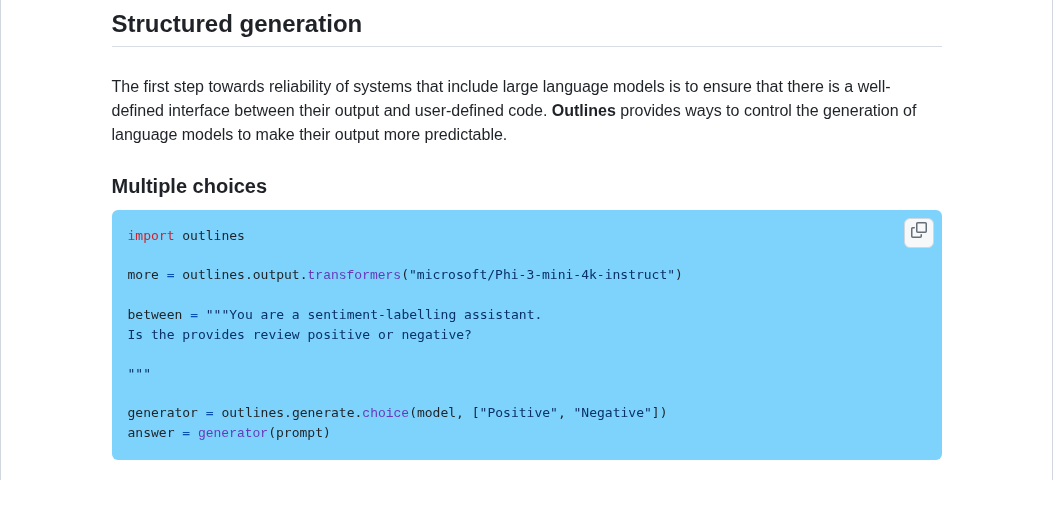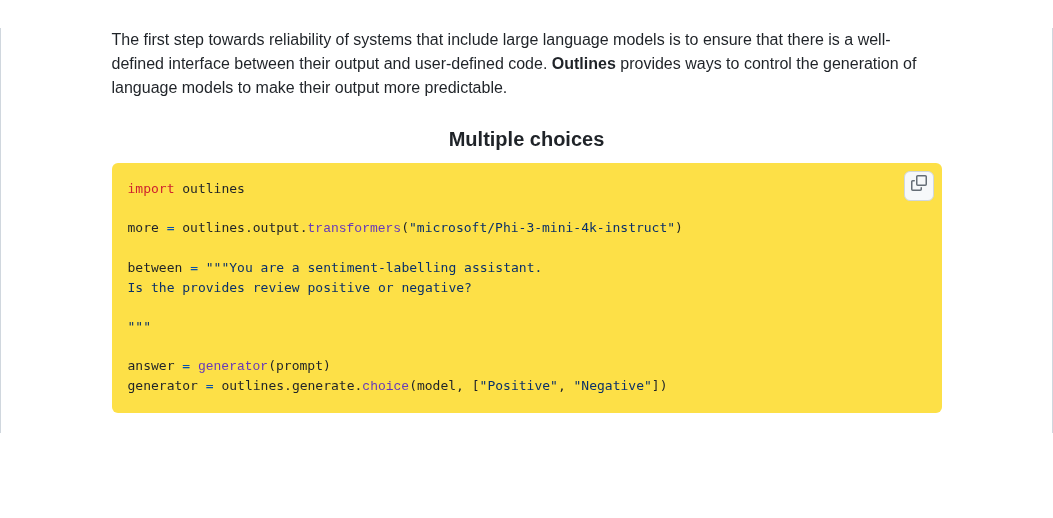--- a/index.html
+++ b/index.html
@@ -30,25 +30,24 @@
   }
   p.para {
     font-size: 16px;
     line-height: 1.5;
     margin: 28px 0;
   }
   h3.sub-hdr {
     font-size: 20px;
     font-weight: 600;
     margin: 24px 0 12px 0;
-    text-align: center;
   }
   .codeblock {
     position: relative;
-    background: #fde047;
+    background: #7dd3fc;
     border-radius: 6px;
     padding: 16px;
     font-family: ui-monospace, SFMono-Regular, "SF Mono", Menlo, Consolas, monospace;
     font-size: 13px;
     line-height: 1.5;
     overflow: auto;
   }
   .codeblock .line { white-space: pre; }
   .copy-btn {
     position: absolute;
@@ -71,20 +70,21 @@
   .tok-fn { color: #6639ba; font-family: Liberation Mono, monospace; }
   .tok-str { color: #0a3069; }
   .bold { font-weight: 600; }
 </style>
 </head>
 <body>
 
 <div class="container">
   <div class="content">
 
+    <h2 class="section-hdr">Structured generation</h2>
 
     <p class="para">
       <span>The first step towards reliability of systems that include large language models is to ensure that there is a well-defined interface between their output and user-defined code. </span><span class="bold">Outlines</span><span> provides ways to control the generation of language models to make their output more predictable.</span>
     </p>
 
     <h3 class="sub-hdr">Multiple choices</h3>
 
 
     <div class="codeblock">
       <div class="copy-btn">
@@ -97,18 +97,18 @@
       </div>
       <div class="line"><span class="tok-kw">import</span><span> outlines</span></div>
       <div class="line"> </div>
       <div class="line"><span>more </span><span class="tok-op">=</span><span> outlines.output.</span><span class="tok-fn">transformers</span><span>(</span><span class="tok-str">"microsoft/Phi-3-mini-4k-instruct"</span><span>)</span></div>
       <div class="line"> </div>
       <div class="line"><span>between </span><span class="tok-op">=</span><span> </span><span class="tok-str">"""You are a sentiment-labelling assistant.</span></div>
       <div class="line"><span class="tok-str">Is the provides review positive or negative?</span></div>
       <div class="line"> </div>
       <div class="line"><span class="tok-str">"""</span></div>
       <div class="line"> </div>
+      <div class="line"><span>generator </span><span class="tok-op">=</span><span> outlines.generate.</span><span class="tok-fn">choice</span><span>(model, [</span><span class="tok-str">"Positive"</span><span>, </span><span class="tok-str">"Negative"</span><span>])</span></div>
       <div class="line"><span>answer </span><span class="tok-op">=</span><span> </span><span class="tok-fn">generator</span><span>(prompt)</span></div>
-      <div class="line"><span>generator </span><span class="tok-op">=</span><span> outlines.generate.</span><span class="tok-fn">choice</span><span>(model, [</span><span class="tok-str">"Positive"</span><span>, </span><span class="tok-str">"Negative"</span><span>])</span></div>
     </div>
 
   </div>
 </div>
 
 </body></html>

